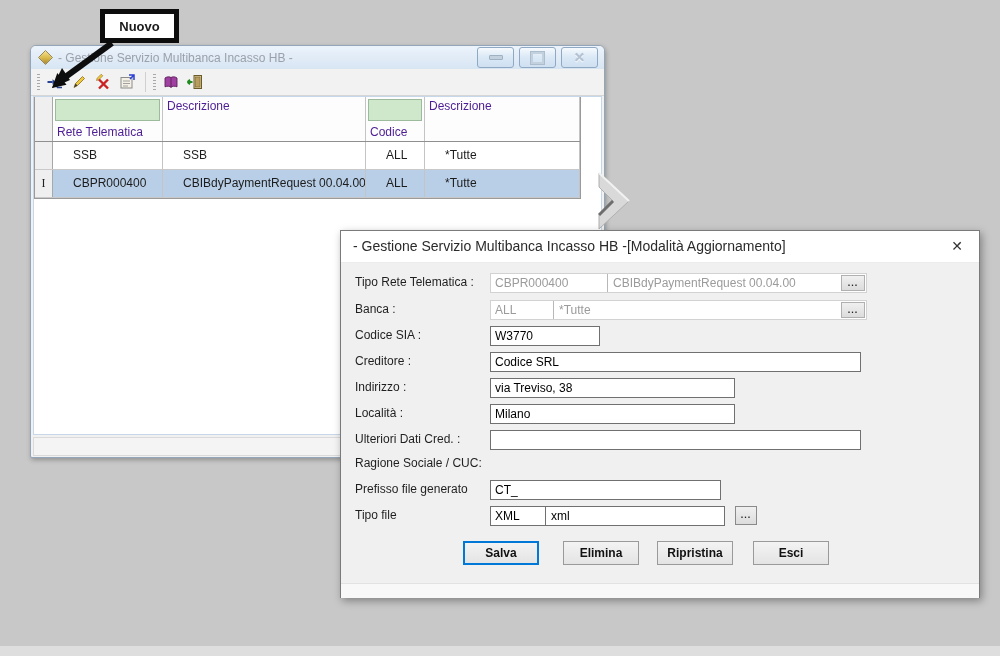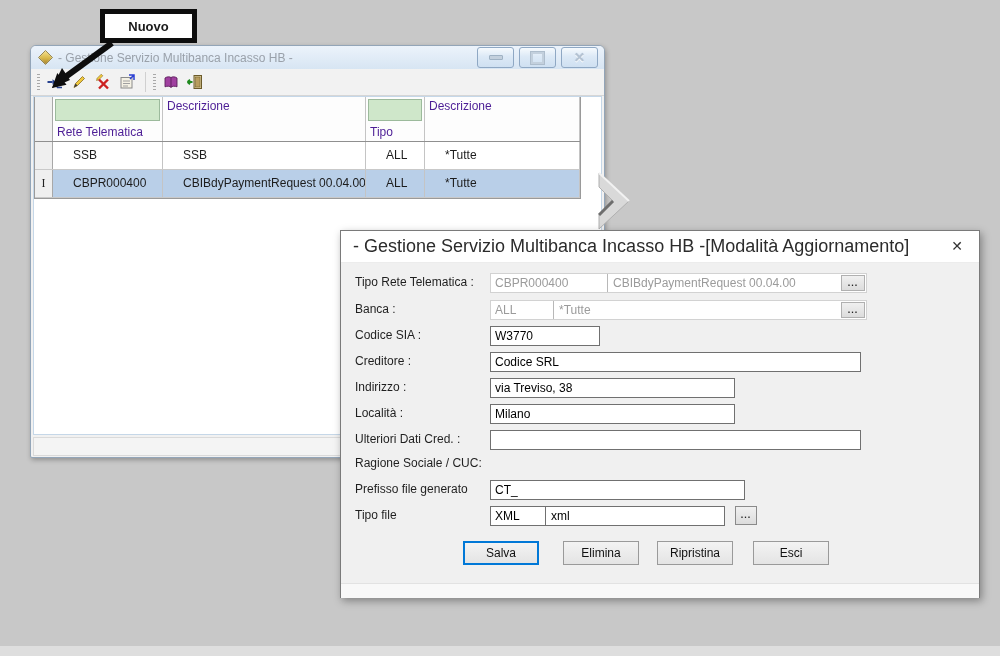--- a/index.html
+++ b/index.html
@@ -50,47 +50,47 @@
   .dc{flex:none;border-right:1px solid #c4c4c4;box-sizing:border-box;font-size:12px;color:#1c1c1c;
     line-height:26px;padding-left:20px;white-space:nowrap;overflow:hidden;}
 
   
   .chevron{position:absolute;left:596px;top:170px;z-index:2;}
 
   
   .dialog{position:absolute;left:340px;top:230px;width:640px;height:368px;background:#f0f0f0;
     border:1px solid #7a7a7a;box-shadow:2px 3px 8px rgba(0,0,0,.35);z-index:3;box-sizing:border-box;}
   .dlg-titlebar{position:relative;height:31px;background:#ffffff;border-bottom:1px solid #ececec;}
-  .dlg-title{position:absolute;left:12px;top:0;line-height:31px;font-size:18px;color:#2b2b2b;white-space:nowrap;}
+  .dlg-title{position:absolute;left:12px;top:0;line-height:31px;font-size:14px;color:#2b2b2b;white-space:nowrap;}
   .dlg-close{position:absolute;right:0;top:0;width:44px;height:31px;line-height:31px;text-align:center;
     font-size:14px;color:#333;cursor:default;}
   .frow{position:absolute;left:0;width:100%;height:22px;}
   .flabel{position:absolute;left:14px;top:2px;font-size:12px;color:#1f1f1f;white-space:nowrap;}
   .tinput{position:absolute;top:0;height:20px;border:1px solid #707070;background:#fff;box-sizing:border-box;
     font-size:12px;color:#000;line-height:18px;padding:0 4px;white-space:nowrap;overflow:hidden;}
   .tinput.focused{border:2px solid #0078d7;height:22px;line-height:18px;}
   .combo{position:absolute;top:0;height:20px;border:1px solid #d2d2d2;background:#fff;box-sizing:border-box;
     display:flex;align-items:stretch;font-size:12px;}
   .combo.ro{color:#9b9b9b;}
   .combo .code{border-right:1px solid #b8b8b8;line-height:18px;padding:0 4px;box-sizing:border-box;flex:none;white-space:nowrap;overflow:hidden;}
   .combo .desc{line-height:18px;padding:0 5px;flex:1;white-space:nowrap;overflow:hidden;}
   .ell{border:1px solid #b0b0b0;background:linear-gradient(#f0f0f0,#dcdcdc);color:#222;font-size:9px;font-weight:bold;
     letter-spacing:1px;line-height:1;padding:0;cursor:default;}
   .ell.inner{width:24px;height:16px;margin:1px 1px 0 0;align-self:flex-start;}
   .ell.outer{position:absolute;width:22px;height:19px;border:1px solid #8a8a8a;}
   .combo.en{border:1px solid #707070;color:#000;}
   .combo.en .code{border-right:1px solid #707070;}
   .caret{display:inline-block;width:1px;height:13px;background:#000;vertical-align:-2px;}
   .dbtn{position:absolute;top:310px;width:76px;height:24px;background:linear-gradient(#f3f3f3,#e4e4e4);
-    border:1px solid #9a9a9a;font-family:"Liberation Sans",sans-serif;font-size:12px;color:#111;cursor:default;box-sizing:border-box;}
+    border:1px solid #9a9a9a;font-family:"Liberation Sans",sans-serif;font-size:12px;color:#111;cursor:default;box-sizing:border-box;font-weight:bold;}
   .dbtn.default{border:2px solid #0078d7;}
   .dlg-footer{position:absolute;left:0;top:352px;width:100%;height:15px;background:#f8f8f8;border-top:1px solid #e2e2e2;box-sizing:border-box;}
 
   
-  .callout{position:absolute;left:100px;top:9px;width:97px;height:34px;background:#fff;border:5px solid #0d0d0d;
+  .callout{position:absolute;left:100px;top:9px;width:79px;height:34px;background:#fff;border:5px solid #0d0d0d;
     box-sizing:border-box;display:flex;align-items:center;justify-content:center;
     font-size:13px;font-weight:bold;color:#1a1a1a;z-index:5;}
   .callout-arrow{position:absolute;left:36px;top:38px;z-index:5;}
 </style>
 </head>
 <body>
 
 <div class="stage">
   <div class="bottom-strip"></div>
 
@@ -162,21 +162,21 @@
           <div class="c-sel"></div>
           <div class="hc c1">
             <div class="hgreen"></div>
             <div class="hlabel push">Rete Telematica</div>
           </div>
           <div class="hc c2">
             <div class="hlabel">Descrizione</div>
           </div>
           <div class="hc c3">
             <div class="hgreen"></div>
-            <div class="hlabel push">Tipo</div>
+            <div class="hlabel push">Codice</div>
           </div>
           <div class="hc c4">
             <div class="hlabel">Descrizione</div>
           </div>
         </div>
         <div class="t-row">
           <div class="c-sel"></div>
           <div class="dc c1">SSB</div>
           <div class="dc c2">SSB</div>
           <div class="dc c3">ALL</div>
@@ -248,21 +248,21 @@
       <span class="flabel">Località :</span>
       <div class="tinput" style="left:149px;width:245px">Milano</div>
     </div>
 
     <div class="frow" style="top:221px">
       <span class="flabel" style="top:4px">Ragione Sociale / CUC:</span>
     </div>
 
     <div class="frow" style="top:249px">
       <span class="flabel">Prefisso file generato</span>
-      <div class="tinput" style="left:149px;width:255px">CT_</div>
+      <div class="tinput" style="left:149px;width:231px">CT_</div>
     </div>
 
     <div class="frow" style="top:275px">
       <span class="flabel">Tipo file</span>
       <div class="combo en" style="left:149px;width:235px">
         <span class="code" style="width:55px">XML</span>
         <span class="desc">xml</span>
       </div>
       <button class="ell outer" style="left:394px;top:0">...</button>
     </div>

